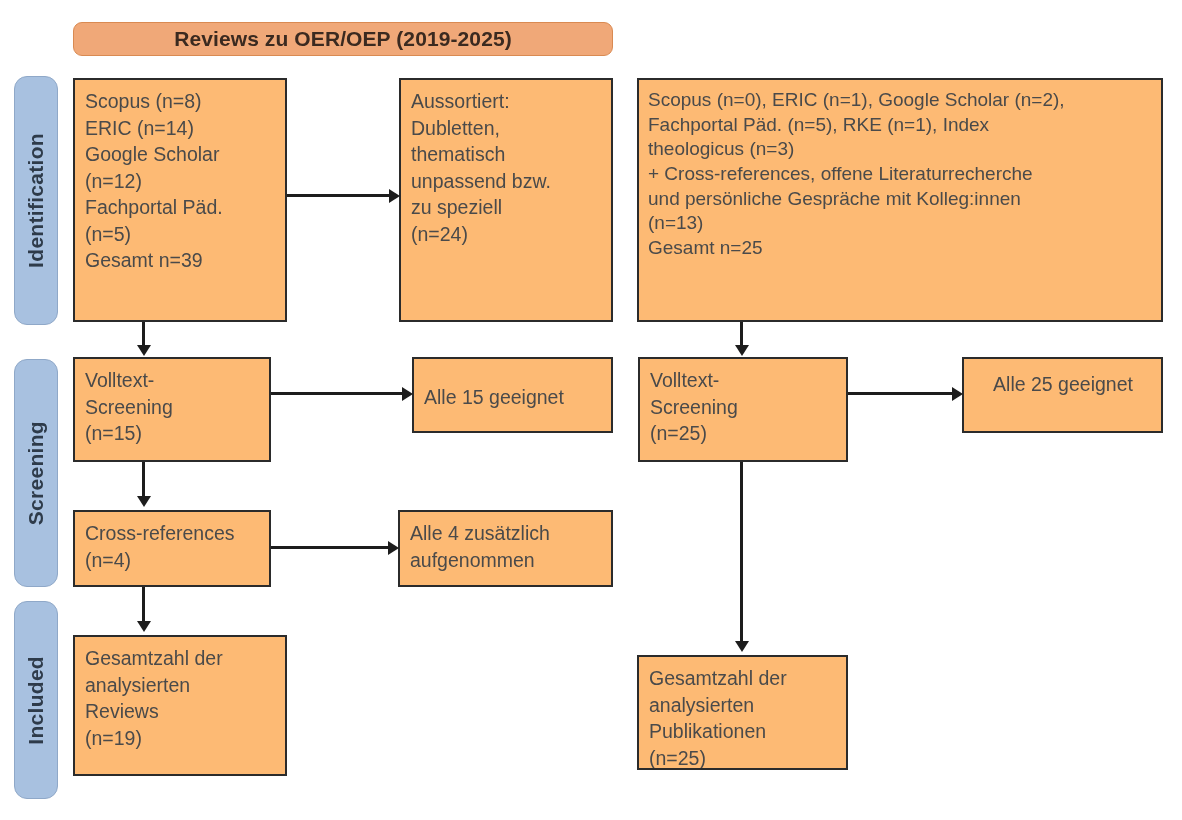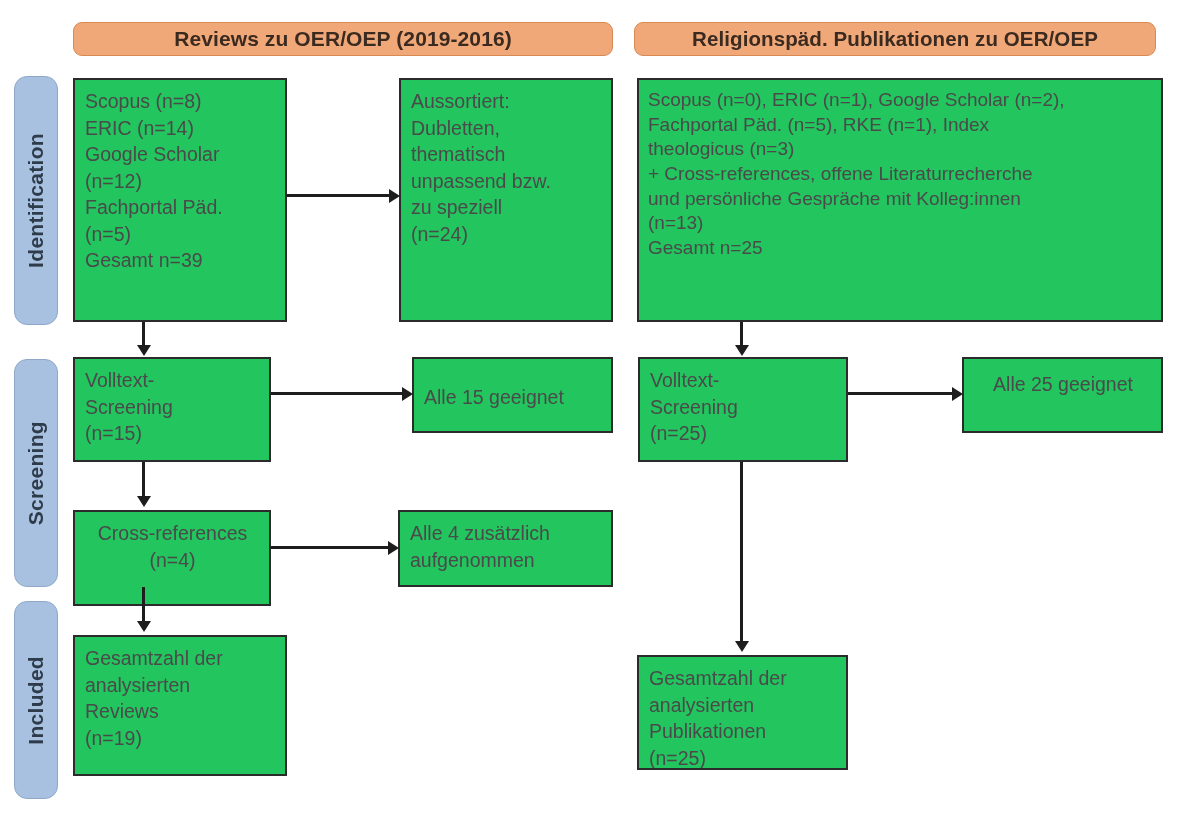--- a/index.html
+++ b/index.html
@@ -52,21 +52,21 @@
     font-weight: bold;
     font-size: 21px;
     color: #2e3b4a;
     letter-spacing: 0.3px;
     white-space: nowrap;
   }
 
   
   .flow-box {
     position: absolute;
-    background: #22c55e;
+    background: #fdba74;
     border: 2.5px solid #2b2b2b;
     box-sizing: border-box;
     padding: 8px 9px 6px 10px;
     font-size: 19.5px;
     line-height: 1.36;
     color: #4a4a4a;
     white-space: pre-line;
     overflow: hidden;
   }
   .flow-box.dense {
@@ -97,26 +97,23 @@
     border-bottom: 7px solid transparent;
     border-left: 11px solid #1d1d1d;
   }
 </style>
 </head>
 <body>
 
 <div id="canvas">
 
   <div class="header-bar" style="left:73px; top:22px; width:540px; height:34px; font-size:21px;">
-    <span>Reviews zu OER/OEP (2019-2016)</span>
-  </div>
-
-  <div class="header-bar" style="left:634px; top:22px; width:522px; height:34px; font-size:20.5px;">
-    <span>Religionspäd. Publikationen zu OER/OEP</span>
-  </div>
+    <span>Reviews zu OER/OEP (2019-2025)</span>
+  </div>
+
 
   <div class="stage-tab" style="left:14px; top:76px; width:44px; height:249px;">
     <span>Identification</span>
   </div>
 
   <div class="stage-tab" style="left:14px; top:359px; width:44px; height:228px;">
     <span>Screening</span>
   </div>
 
   <div class="stage-tab" style="left:14px; top:601px; width:44px; height:198px;">
@@ -149,21 +146,21 @@
 (n=15)</div>
 
   <div class="flow-box" style="left:412px; top:357px; width:201px; height:76px; padding-top:25px;">Alle 15 geeignet</div>
 
   <div class="conn h" style="left:271px; top:392px; width:133px;"></div>
   <div class="arrow-right" style="left:402px; top:386.5px;"></div>
 
   <div class="conn v" style="left:142px; top:462px; width:3px; height:37px;"></div>
   <div class="arrow-down" style="left:136.5px; top:496px;"></div>
 
-  <div class="flow-box" style="left:73px; top:510px; width:198px; height:96px;text-align:center;">Cross-references
+  <div class="flow-box" style="left:73px; top:510px; width:198px; height:77px;">Cross-references
 (n=4)</div>
 
   <div class="flow-box" style="left:398px; top:510px; width:215px; height:77px;">Alle 4 zusätzlich
 aufgenommen</div>
 
   <div class="conn h" style="left:271px; top:546px; width:119px;"></div>
   <div class="arrow-right" style="left:388px; top:540.5px;"></div>
 
   <div class="conn v" style="left:142px; top:587px; width:3px; height:36px;"></div>
   <div class="arrow-down" style="left:136.5px; top:621px;"></div>

